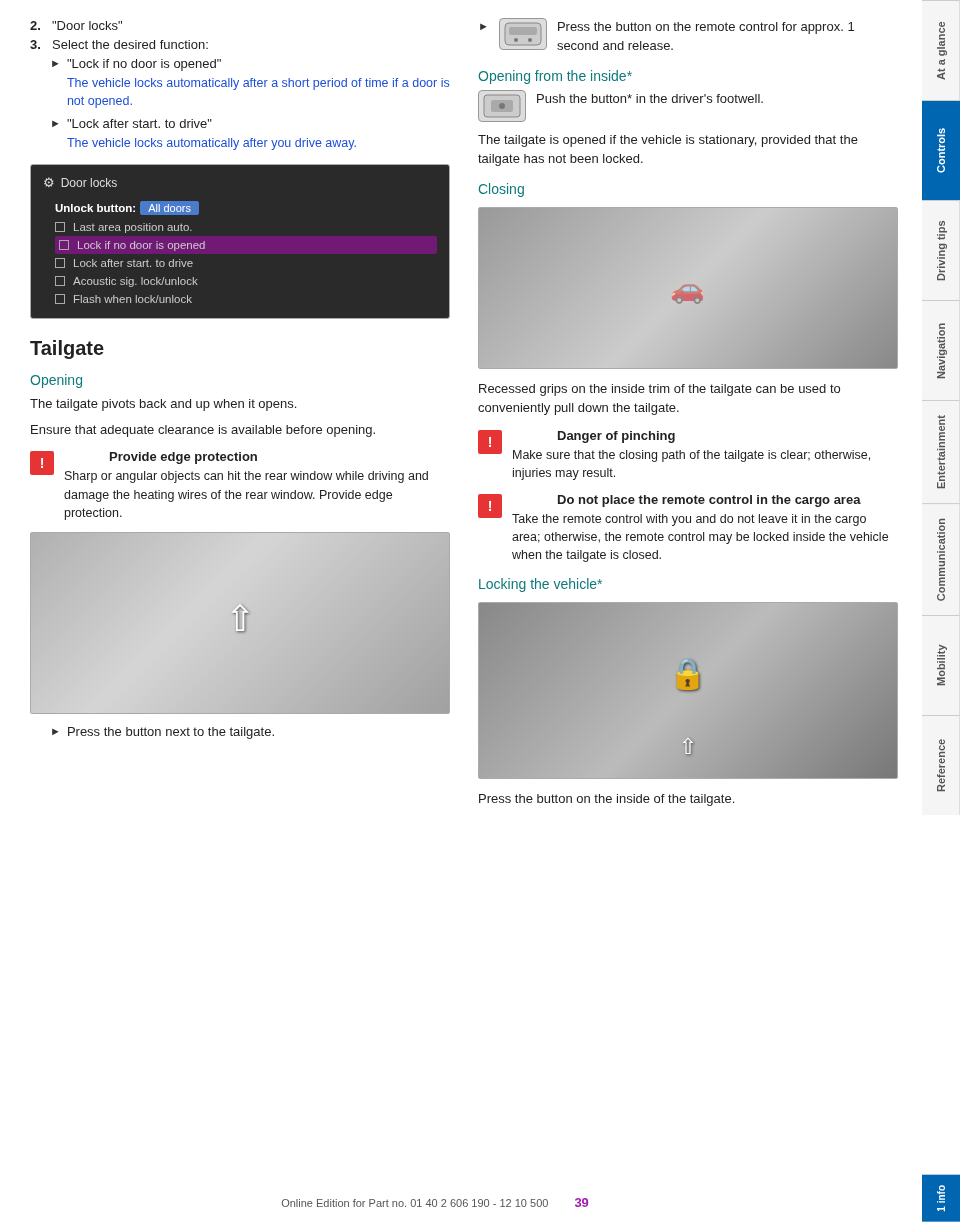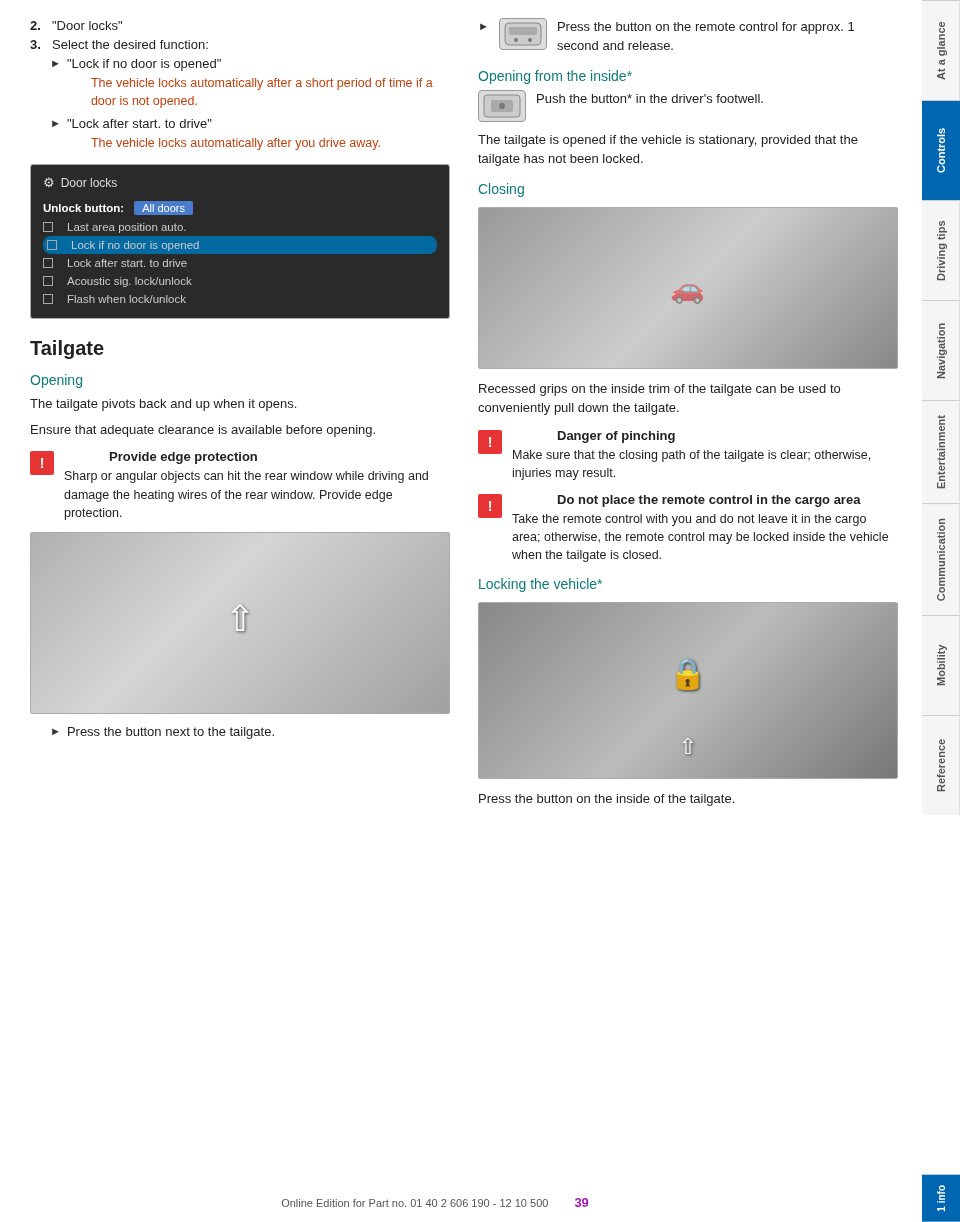--- a/index.html
+++ b/index.html
@@ -110,22 +110,21 @@
     }
 
     .bullet-title {
       font-weight: normal;
       margin-bottom: 3px;
     }
 
     .bullet-desc {
       font-size: 12.5px;
       line-height: 1.45;
-      color: #c2410c;
-      margin-left: 24px;
+      color: #1d4ed8;
     }
 
     
     .screen-image {
       margin: 12px 0 12px 0;
       border: 1px solid #aaa;
       background: #2a2a2a;
       border-radius: 3px;
       padding: 10px 12px;
       color: #ccc;
@@ -137,29 +136,30 @@
       align-items: center;
       gap: 6px;
       margin-bottom: 8px;
       color: #ddd;
       font-size: 12px;
     }
 
     .screen-row {
       display: flex;
       align-items: center;
-      gap: 10px;
+      gap: 4px;
       padding: 3px 0;
       font-size: 11.5px;
       color: #ccc;
+      margin-left: 12px;
     }
 
     .screen-row.highlighted {
-      background: #0369a1;
-      border-radius: 8px;
+      background: #701a75;
+      border-radius: 2px;
       padding: 3px 4px;
     }
 
     .screen-label-bold {
       font-weight: bold;
       color: #fff;
     }
 
     .screen-btn {
       background: #4a7ccc;

